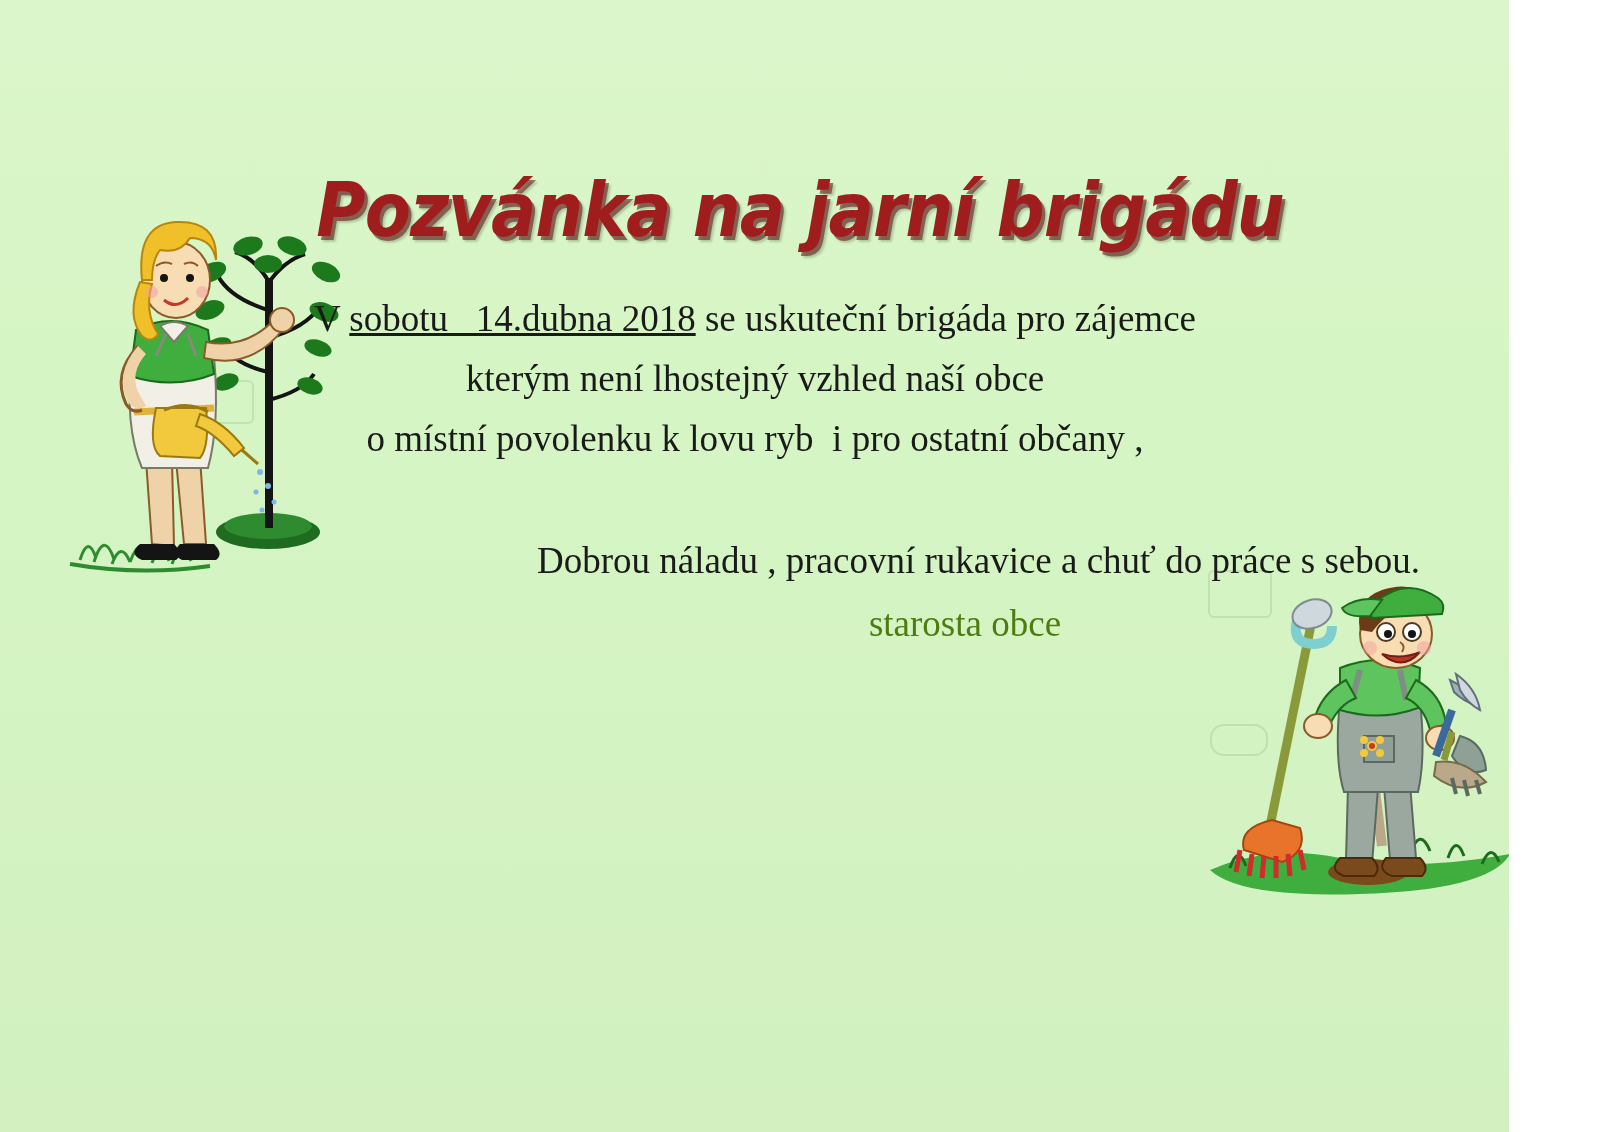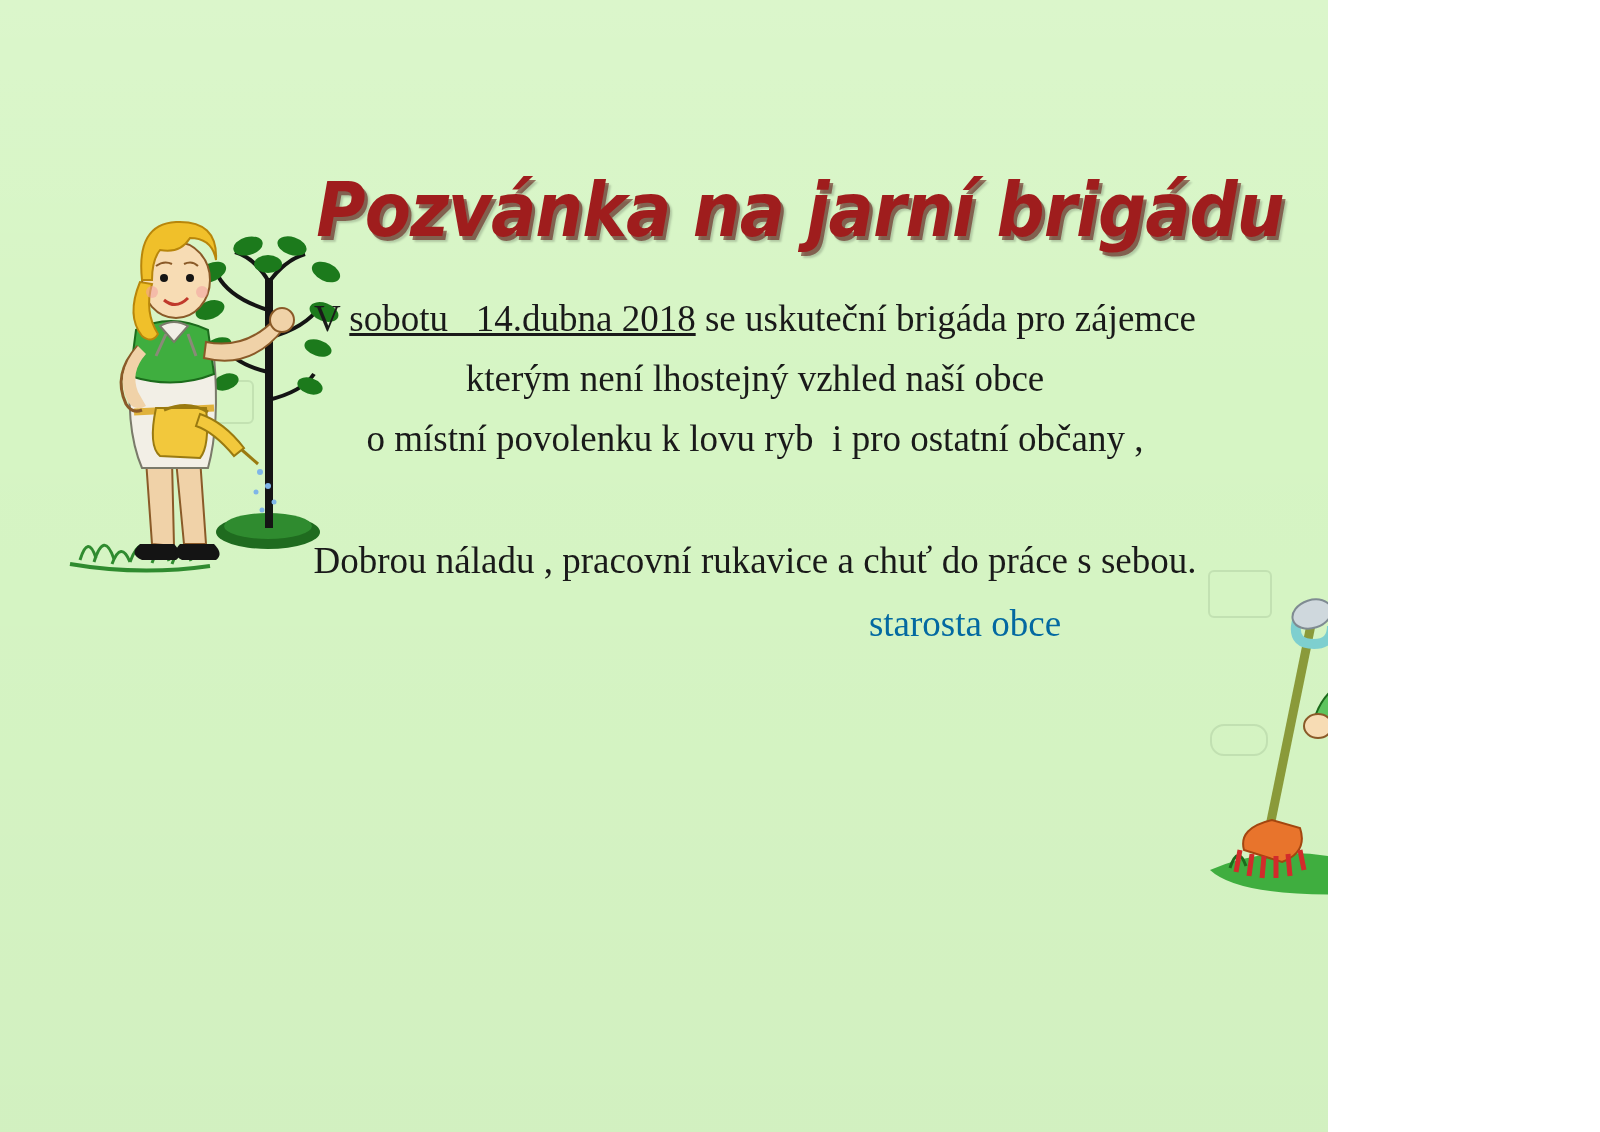--- a/index.html
+++ b/index.html
@@ -10,21 +10,21 @@
     width: 1600px;
     height: 1132px;
     background: #ffffff;
     font-family: "Liberation Serif", serif;
     overflow: hidden;
   }
   #poster {
     position: absolute;
     left: 0;
     top: 0;
-    width: 1328px;
+    width: 1509px;
     height: 1132px;
     background: #d6f5c4;
     overflow: hidden;
   }
   
   #poster::before {
     content: "";
     position: absolute;
     inset: 0;
     background: linear-gradient(180deg, rgba(255,255,255,0.12), rgba(255,255,255,0) 35%, rgba(0,0,0,0.02));
@@ -59,26 +59,26 @@
   }
   .line {
     font-size: 37px;
     color: #1a1a1a;
     line-height: 1.0;
     margin: 0;
     padding: 0 0 23px 0;
     white-space: pre;
   }
   .c { text-align: center; }
-  .l { text-align: center; }
+  .l { text-align: right; }
   .u { text-decoration: underline; font-weight: normal; }
   .gap-big { height: 62px; }
   .sign {
     font-size: 37px;
-    color: #0369a1;
+    color: #4d7c0f;
     text-align: center;
     padding-left: 420px;
   }
 
   
   .wm {
     position: absolute;
     border: 2px solid rgba(120,150,110,0.20);
     border-radius: 6px;
   }

